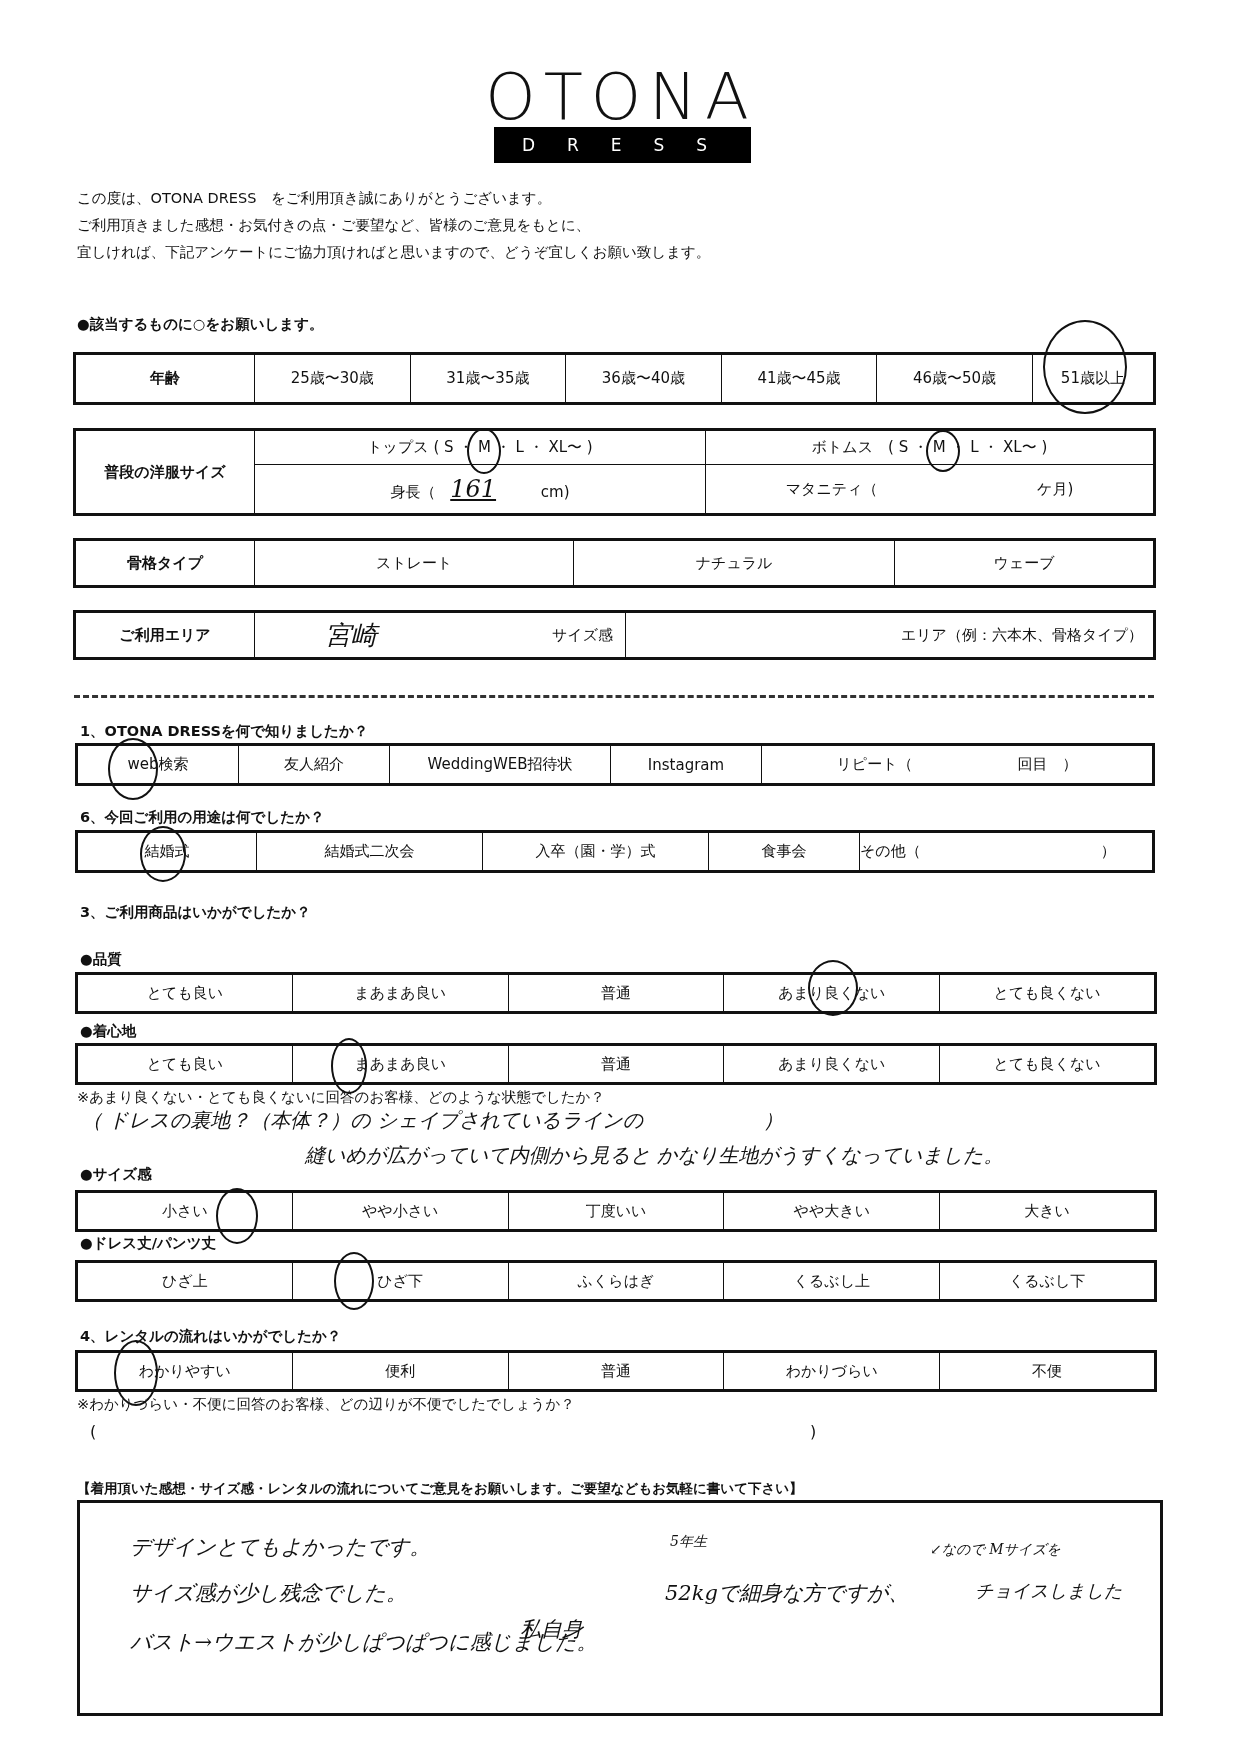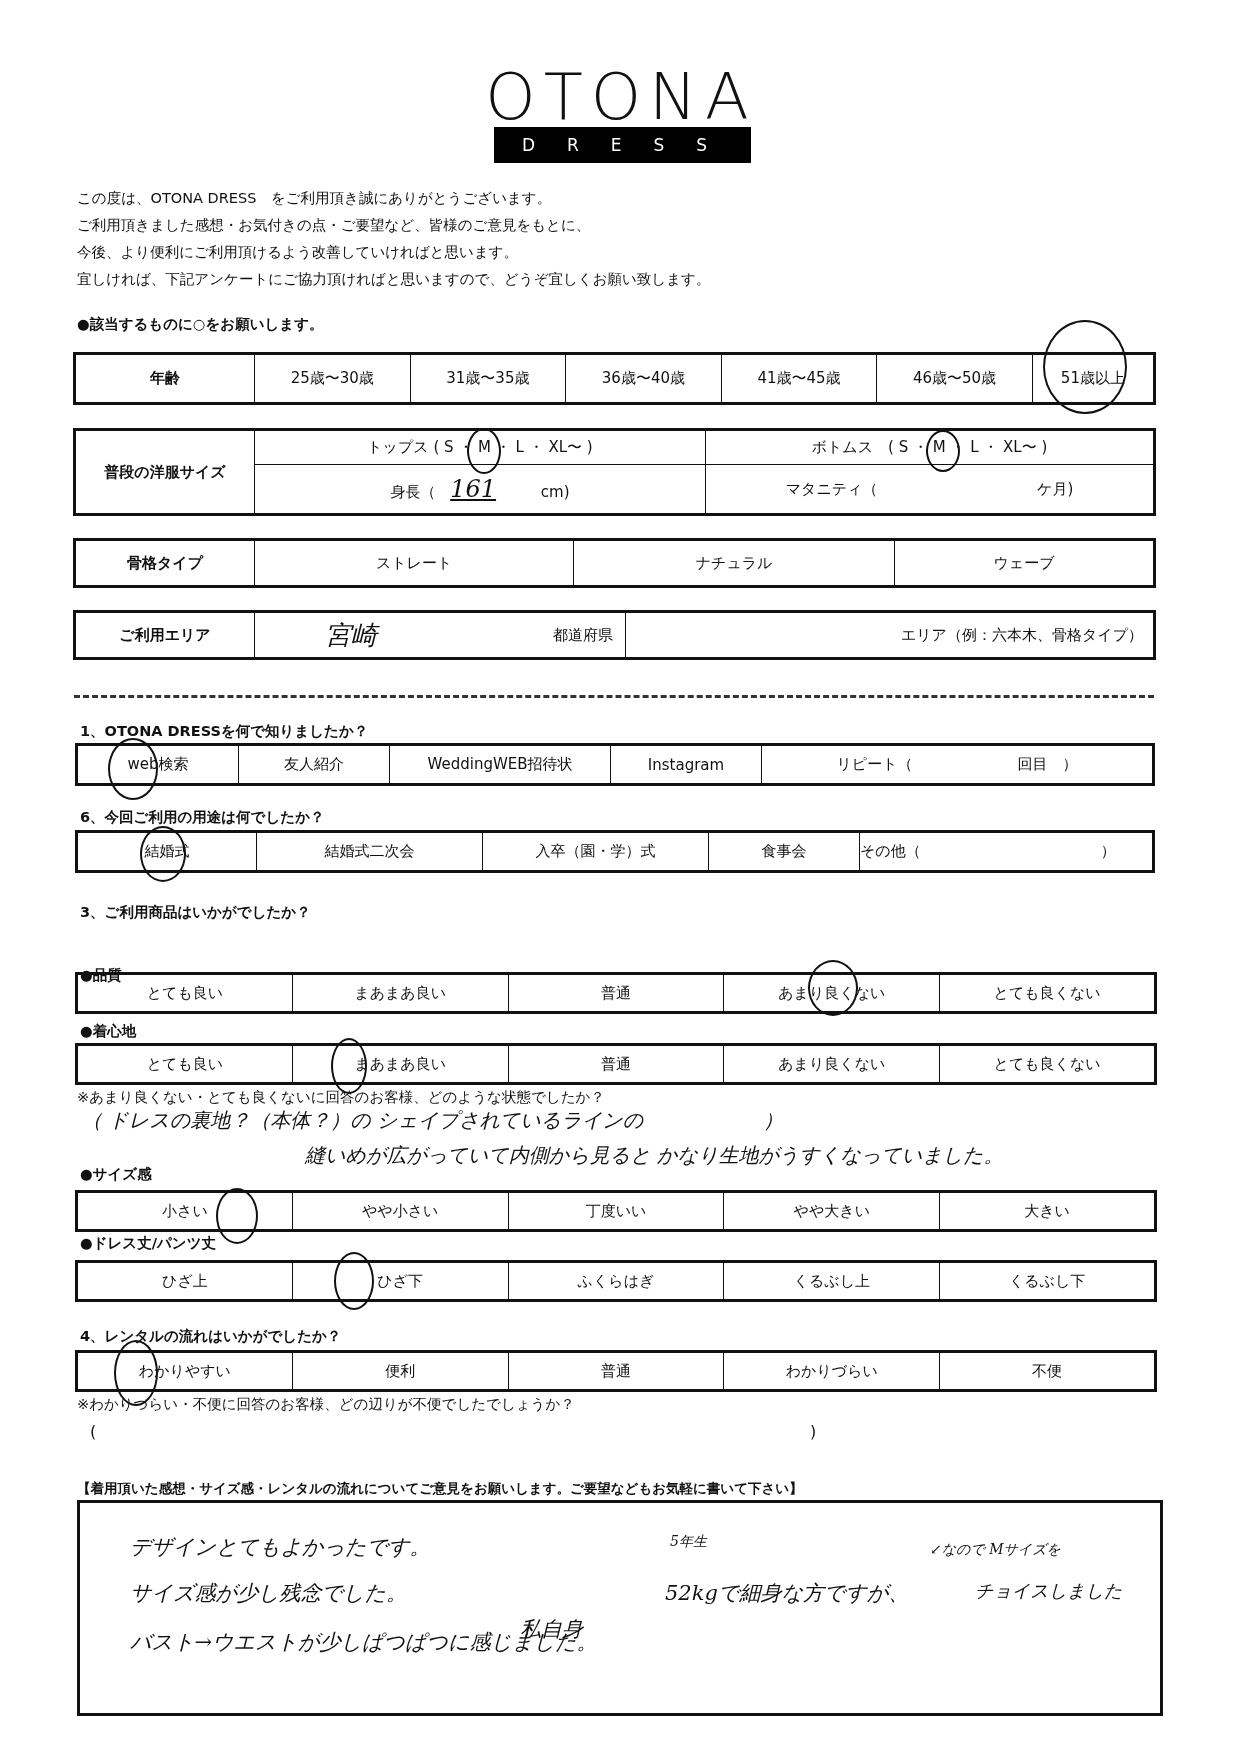--- a/index.html
+++ b/index.html
@@ -24,21 +24,20 @@
 </style>
 </head>
 <body>
 
 <div class="abs logo">OTONA</div>
 <div class="abs logo-bar">DRESS</div>
 
 <div class="abs intro">
   <div>この度は、OTONA DRESS　をご利用頂き誠にありがとうございます。</div>
   <div>ご利用頂きました感想・お気付きの点・ご要望など、皆様のご意見をもとに、</div>
-  <div>今後、より便利にご利用頂けるよう改善していければと思います。</div>
   <div>宜しければ、下記アンケートにご協力頂ければと思いますので、どうぞ宜しくお願い致します。</div>
 </div>
 
 <div class="abs sec-title" style="left:77px; top:315px;">●該当するものに○をお願いします。</div>
 
 <table class="f" style="left:73px; top:352px; width:1083px; height:53px;">
   <tbody>
       <tr>
     <td class="hdr" style="width:178px;">年齢</td>
     <td>25歳〜30歳</td>
@@ -86,21 +85,21 @@
   </tr>
 </tbody>
   </table>
 
 <table class="f" style="left:73px; top:610px; width:1083px; height:50px;">
   <tbody>
       <tr>
     <td class="hdr" style="width:178px;">ご利用エリア</td>
     <td style="width:370px; text-align:left;">
       <span class="hand" style="position:static; font-size:26px; margin-left:70px;">宮崎</span>
-      <span style="float:right; margin-right:12px; margin-top:8px;">都道府県</span>
+      <span style="float:right; margin-right:12px; margin-top:8px;">サイズ感</span>
     </td>
     <td style="text-align:right; padding-right:10px;">エリア（例：六本木、骨格タイプ）</td>
   </tr>
 </tbody>
   </table>
 
 <div class="abs dash"></div>
 
 <div class="abs sec-title" style="left:80px; top:722px;">1、OTONA DRESSを何で知りましたか？</div>
 <table class="f" style="left:75px; top:743px; width:1080px; height:43px;">
@@ -125,21 +124,21 @@
     <td style="width:225px;">入卒（園・学）式</td>
     <td style="width:150px;">食事会</td>
     <td style="text-align:left;">その他（　　　　　　　　　　　　）</td>
   </tr>
 </tbody>
   </table>
 <div class="circle" style="left:140px; top:826px; width:42px; height:52px;"></div>
 
 <div class="abs sec-title" style="left:80px; top:903px;">3、ご利用商品はいかがでしたか？</div>
 
-<div class="abs sec-title" style="left:80px; top:950px;margin-top:16px;">●品質</div>
+<div class="abs sec-title" style="left:80px; top:950px;">●品質</div>
 <table class="f" style="left:75px; top:972px; width:1082px; height:42px;">
   <tbody>
       <tr>
     <td style="width:20%;">とても良い</td>
     <td style="width:20%;">まあまあ良い</td>
     <td style="width:20%;">普通</td>
     <td style="width:20%;">あまり良くない</td>
     <td style="width:20%;">とても良くない</td>
   </tr>
 </tbody>

